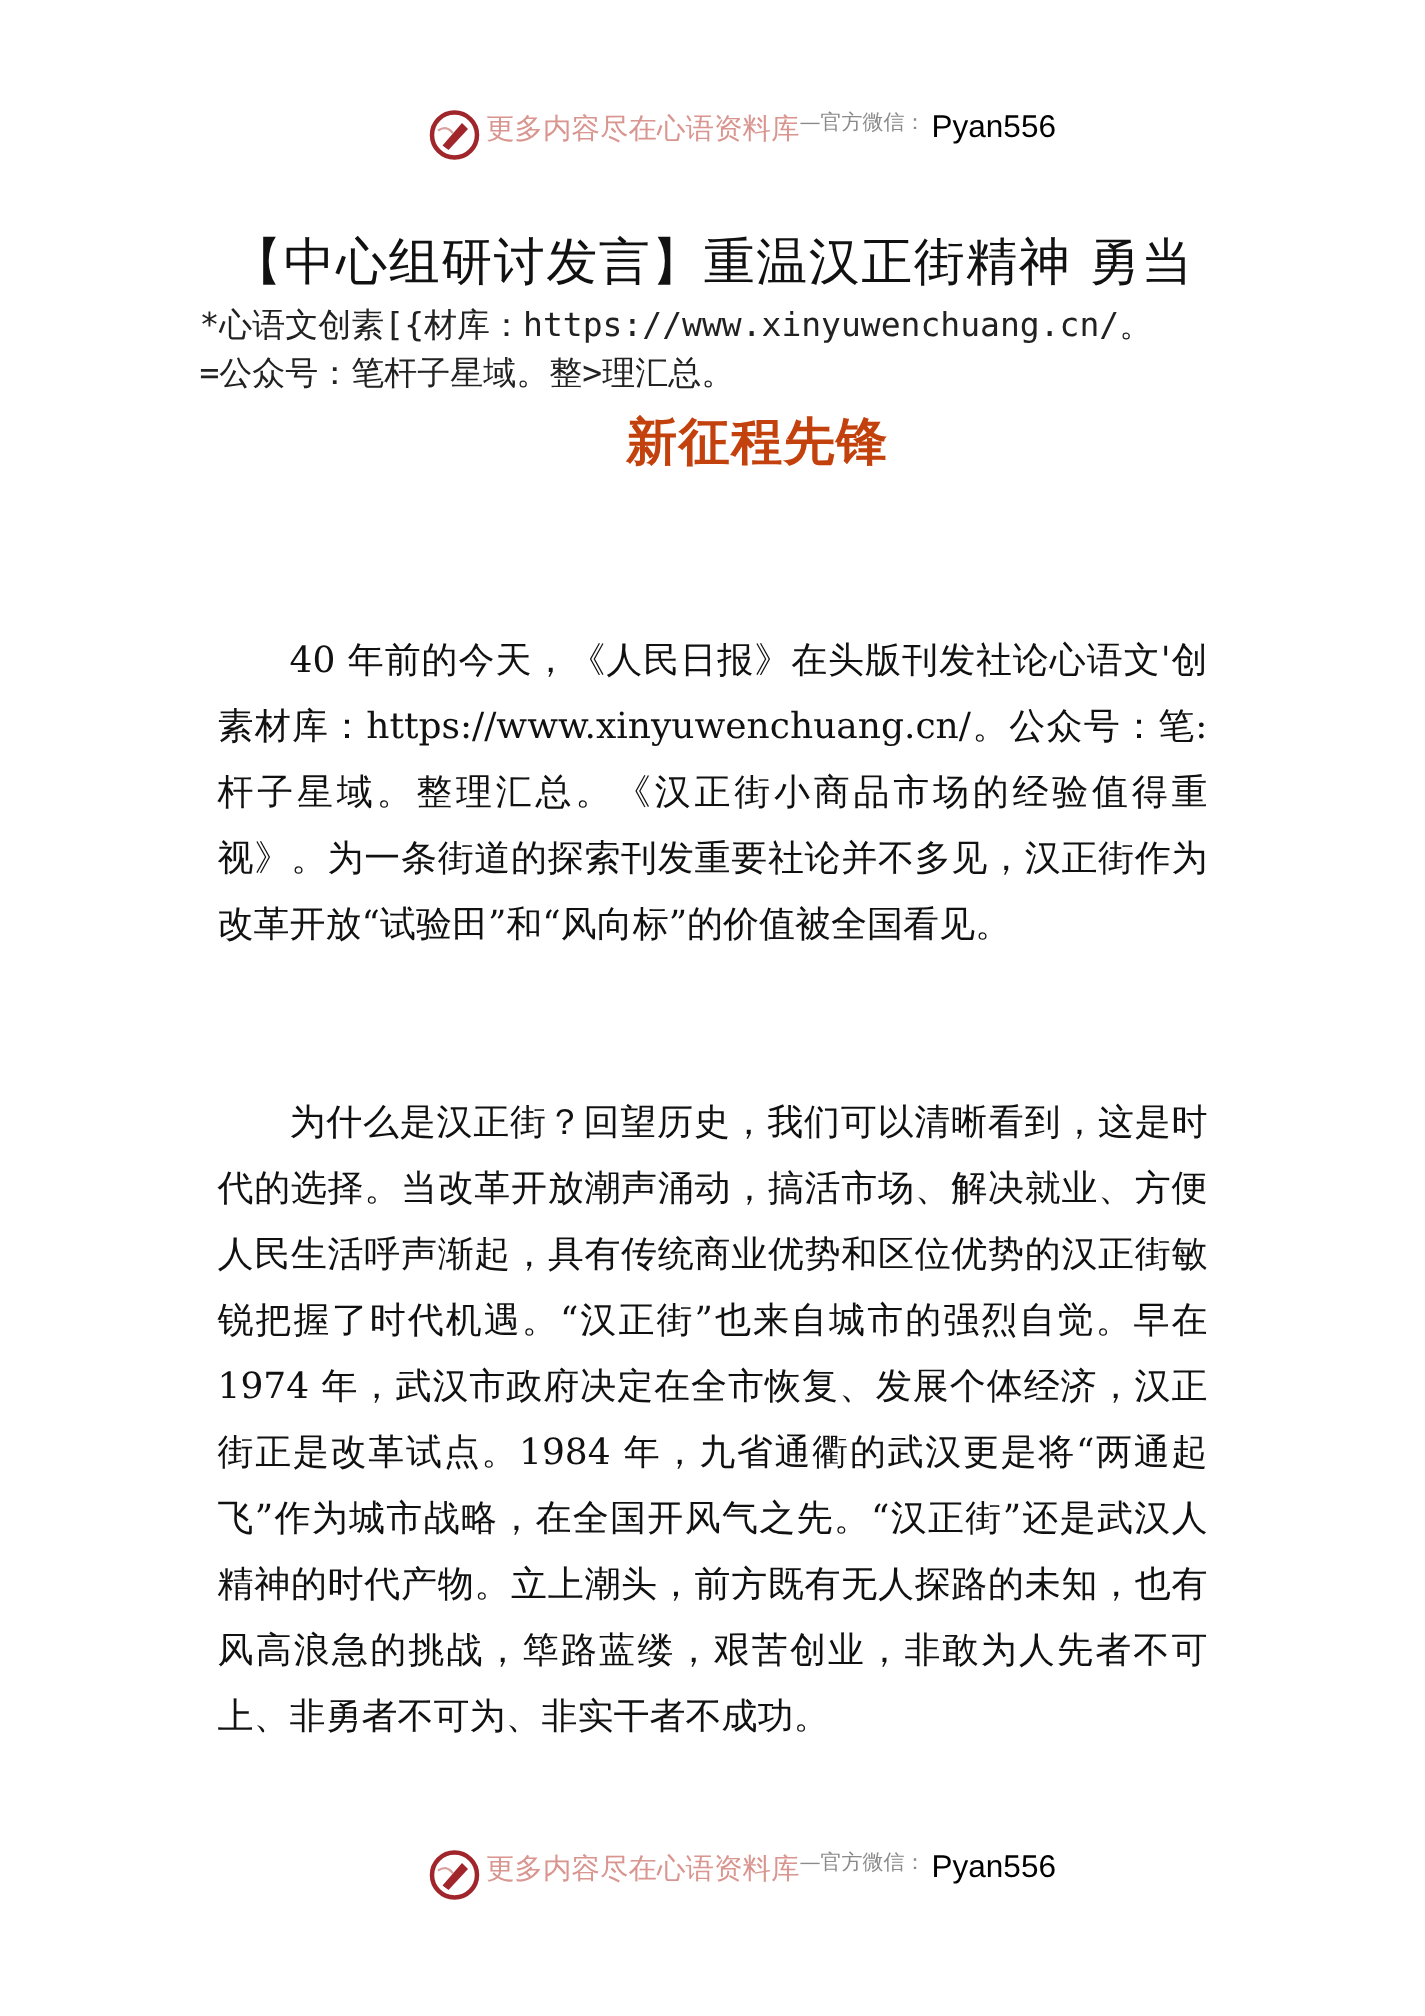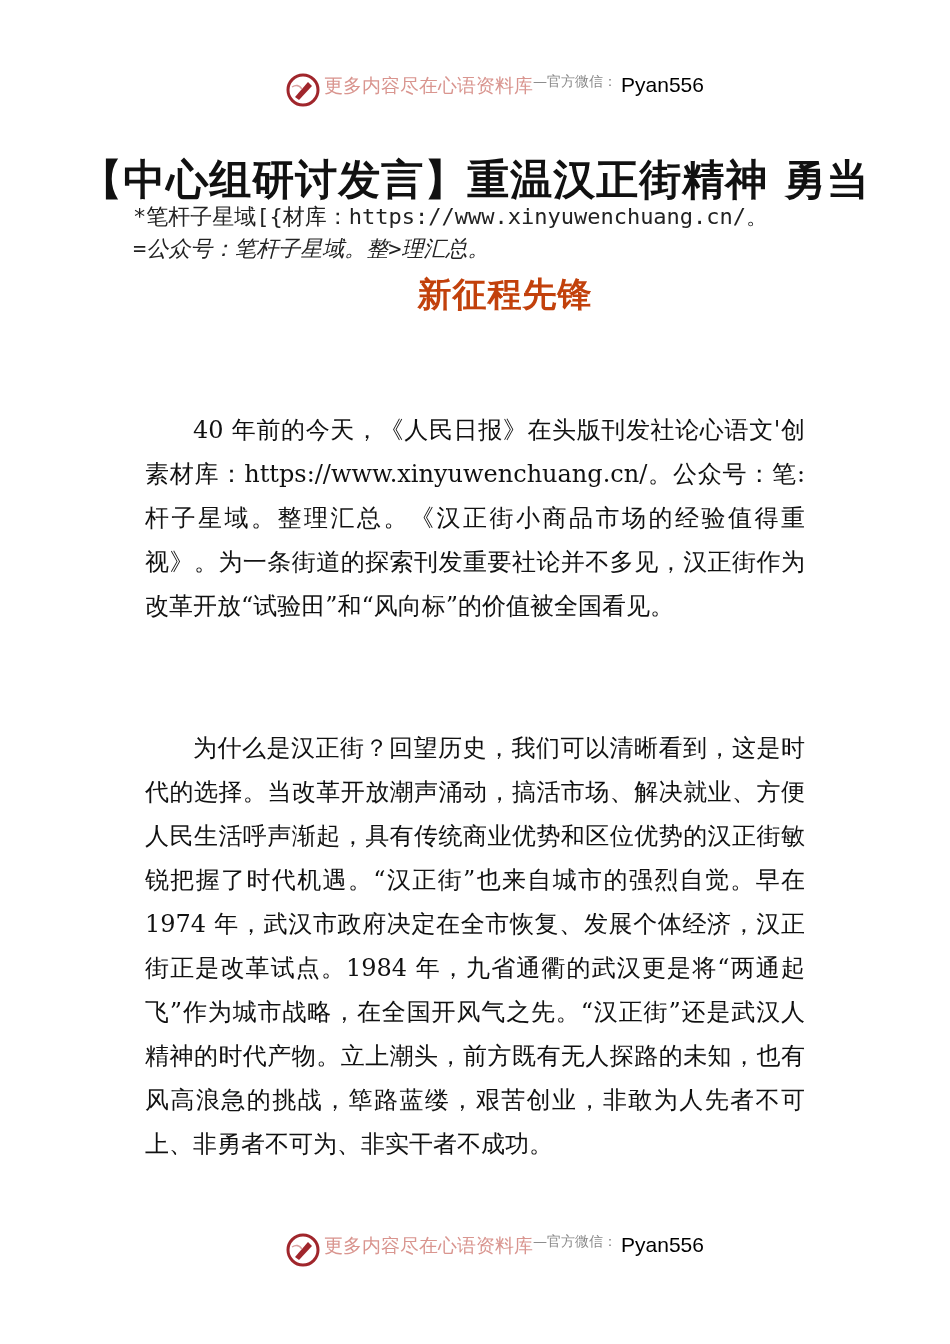--- a/index.html
+++ b/index.html
@@ -7,48 +7,48 @@
          font-family: "DejaVu Serif", "Liberation Serif", serif; color: #111; }
   .banner { position: absolute; left: 0; width: 950px; height: 40px;
             display: flex; justify-content: center; align-items: flex-start; margin-left: 20px; }
   .banner-top { top: 73px; }
   .banner-bottom { top: 1233px; }
   .banner .logo { width: 34px; height: 34px; margin-right: 4px; }
   .banner .pink { color: #d9958f; font-family: "DejaVu Serif", serif; font-size: 19px; letter-spacing: 0px; }
   .banner .grey { color: #8a8a8a; font-family: "DejaVu Serif", serif; font-size: 14px; }
   .banner .acct { color: #000000; font-family: "Liberation Sans", sans-serif; font-size: 21px; margin-left: 4px; }
   .title1 { position: absolute; top: 152px; left: 0; width: 950px; text-align: center;
-            font-family: "DejaVu Sans", sans-serif; font-weight: bold; font-size: 42px; letter-spacing: 1px; color: #111; }
+            font-family: "DejaVu Sans", sans-serif; font-weight: normal; font-size: 34px; letter-spacing: 1px; color: #111; }
   .wm { position: absolute; left: 133px; font-family: "DejaVu Sans Mono", "Liberation Mono", monospace;
         font-size: 22px; color: #222; white-space: nowrap; }
   .wm1 { top: 202px; }
-  .wm2 { top: 234px; font-style: italic; }
+  .wm2 { top: 234px; }
   .title2 { position: absolute; top: 272px; left: 0; width: 950px; text-align: center;
             font-family: "DejaVu Sans", sans-serif; font-weight: bold; font-size: 34px; letter-spacing: 1px; color: #c2410c; margin-left: 30px; }
   .para { position: absolute; left: 145px; width: 660px; font-size: 24px; line-height: 44px;
           color: #111; text-indent: 2em; text-align: justify; }
-  .p1 { top: 408px; }
+  .p1 { top: 418px; }
   .p2 { top: 726px; }
 </style>
 </head>
 <body>
 
 <div class="banner banner-top">
   <svg class="logo" viewBox="0 0 34 34">
     <circle cx="17" cy="17" r="15" fill="none" stroke="#a0262c" stroke-width="3"></circle>
     <path d="M9 24 L22 9 L26 13 L13 27 Z" fill="#a0262c"></path>
     <path d="M6 14 Q12 10 16 16" fill="none" stroke="#d9a0a0" stroke-width="1.5"></path>
   </svg>
   <span class="pink">更多内容尽在心语资料库</span>
   <span class="grey">—官方微信：</span>
   <span class="acct">Pyan556</span>
 </div>
 
 <div class="title1">【中心组研讨发言】重温汉正街精神 勇当</div>
-<div class="wm wm1">*笔杆子星域[{材库：https://www.xinyuwenchuang.cn/。</div>
+<div class="wm wm1">*心语文创素[{材库：https://www.xinyuwenchuang.cn/。</div>
 <div class="wm wm2">=公众号：笔杆子星域。整&gt;理汇总。</div>
 <div class="title2">新征程先锋</div>
 
 <div class="para p1">40 年前的今天，《人民日报》在头版刊发社论心语文'创素材库：https://www.xinyuwenchuang.cn/。公众号：笔:杆子星域。整理汇总。《汉正街小商品市场的经验值得重视》。为一条街道的探索刊发重要社论并不多见，汉正街作为改革开放“试验田”和“风向标”的价值被全国看见。</div>
 <div class="para p2">为什么是汉正街？回望历史，我们可以清晰看到，这是时代的选择。当改革开放潮声涌动，搞活市场、解决就业、方便人民生活呼声渐起，具有传统商业优势和区位优势的汉正街敏锐把握了时代机遇。“汉正街”也来自城市的强烈自觉。早在 1974 年，武汉市政府决定在全市恢复、发展个体经济，汉正街正是改革试点。1984 年，九省通衢的武汉更是将“两通起飞”作为城市战略，在全国开风气之先。“汉正街”还是武汉人精神的时代产物。立上潮头，前方既有无人探路的未知，也有风高浪急的挑战，筚路蓝缕，艰苦创业，非敢为人先者不可上、非勇者不可为、非实干者不成功。</div>
 
 <div class="banner banner-bottom">
   <svg class="logo" viewBox="0 0 34 34">
     <circle cx="17" cy="17" r="15" fill="none" stroke="#a0262c" stroke-width="3"></circle>
     <path d="M9 24 L22 9 L26 13 L13 27 Z" fill="#a0262c"></path>

